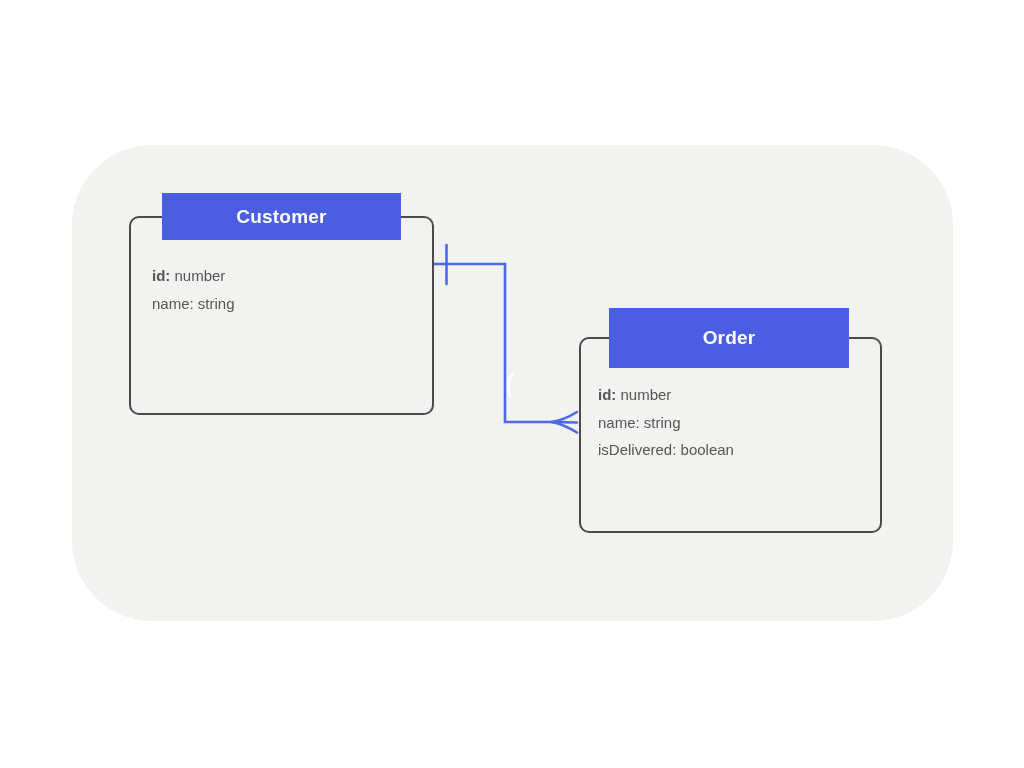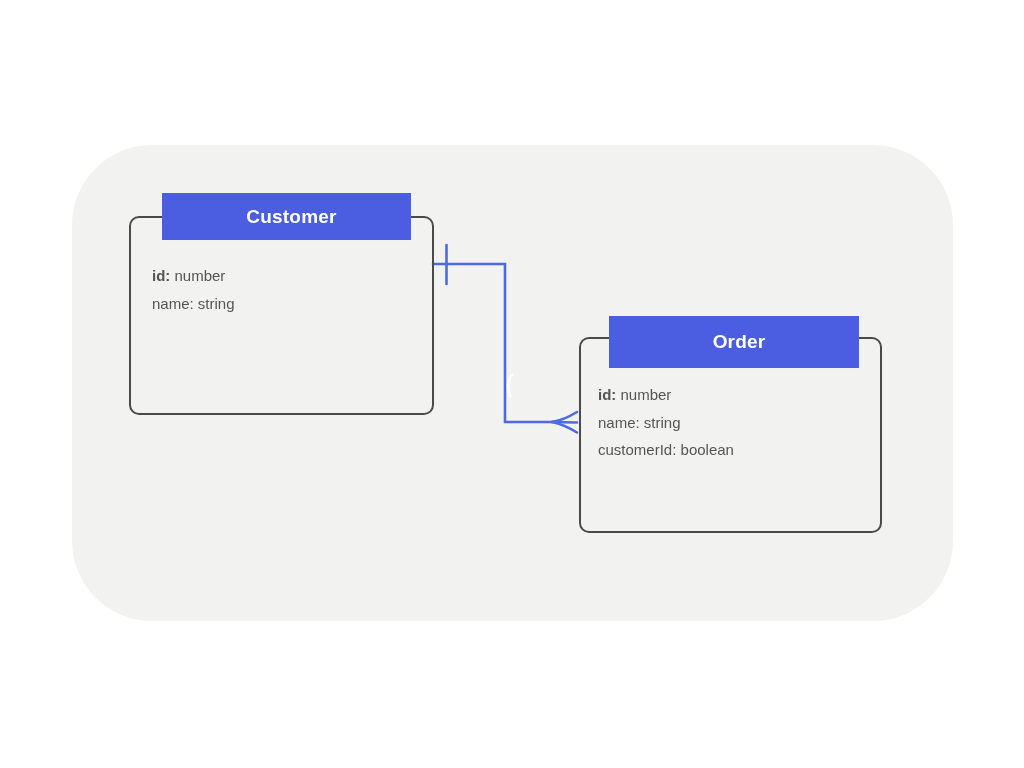--- a/index.html
+++ b/index.html
@@ -61,37 +61,36 @@
     position: absolute;
     background: var(--header-bg, #4b5ee2);
     color: var(--header-text, #ffffff);
     font-size: 19px;
     font-weight: bold;
     text-align: right;
     display: flex;
     align-items: center;
     justify-content: center;
     letter-spacing: 0.2px;
-    padding-left: 10px;
   }
   .entity-fields {
     position: absolute;
     color: var(--field-text, #555555);
     font-size: 15px;
     line-height: 27.5px;
     white-space: nowrap;
   }
   .field-key.bold { font-weight: bold; }
   
   #customer .entity-box    { left: 129px; top: 216px; width: 305px; height: 199px; }
   #customer .entity-header { left: 162px; top: 193px; width: 239px; height: 47px; }
   #customer .entity-fields { left: 152px; top: 262px; }
   
   #order .entity-box    { left: 579px; top: 337px; width: 303px; height: 196px; }
-  #order .entity-header { left: 609px; top: 316px; width: 240px; height: 52px; }
+  #order .entity-header { left: 609px; top: 308px; width: 240px; height: 60px; }
   #order .entity-fields { left: 598px; top: 381px; }
 </style>
 </head>
 <body>
 
 <div class="stage">
 
   <div class="canvas"></div>
 
   <svg class="connector-layer" xmlns="http://www.w3.org/2000/svg" viewBox="0 0 1024 768">
@@ -119,17 +118,17 @@
   </div>
 
   <div class="entity" id="order">
     <div class="entity-box"></div>
     <div class="entity-header">
       <span>Order</span>
     </div>
     <div class="entity-fields">
         <div class="field-row"><span class="field-key bold">id:</span><span class="field-type"> number</span></div>
         <div class="field-row"><span class="field-key">name:</span><span class="field-type"> string</span></div>
-        <div class="field-row"><span class="field-key">customerId:</span><span class="field-type"> boolean</span></div>
+        <div class="field-row"><span class="field-key">isDelivered:</span><span class="field-type"> boolean</span></div>
       </div>
   </div>
 
 </div>
 
 </body></html>

